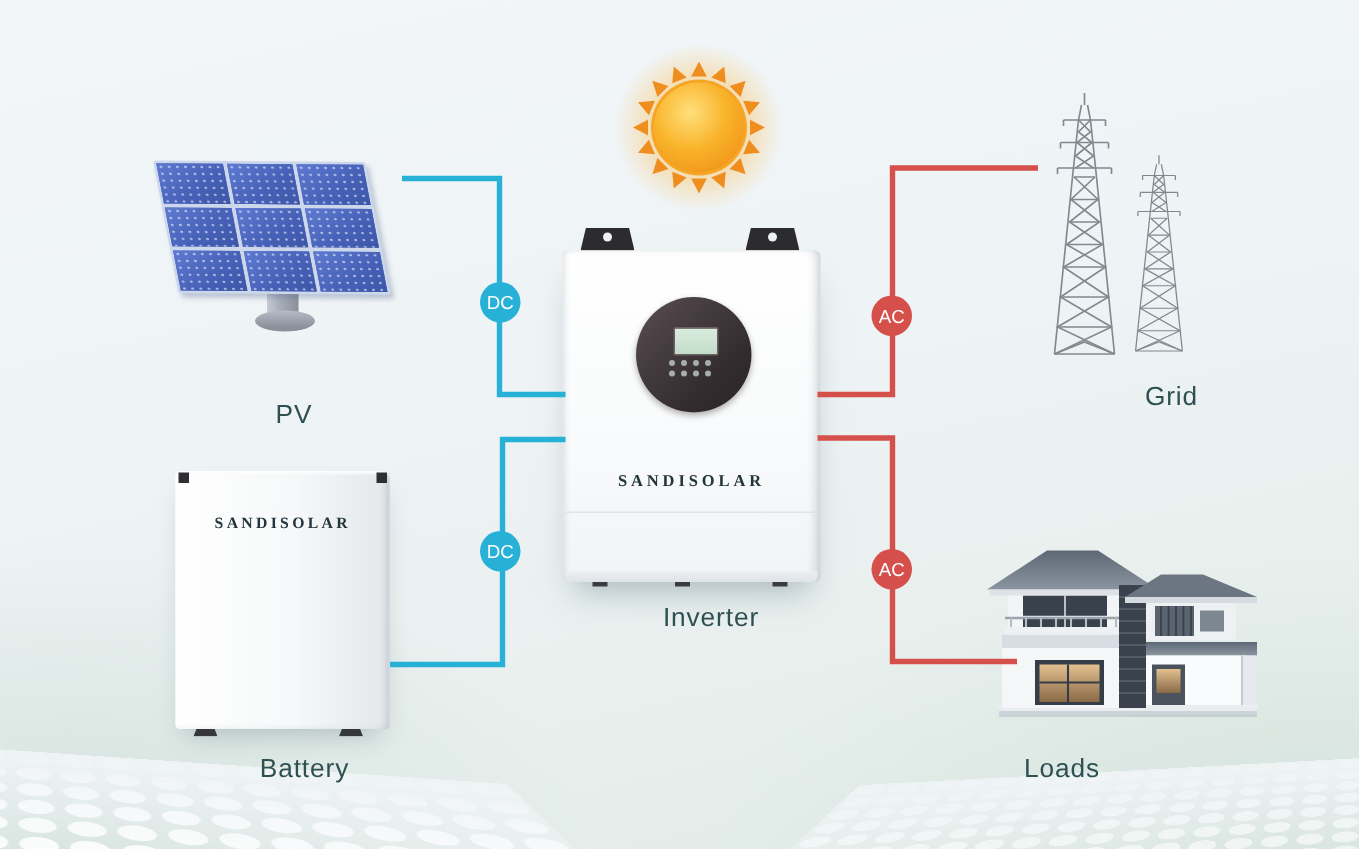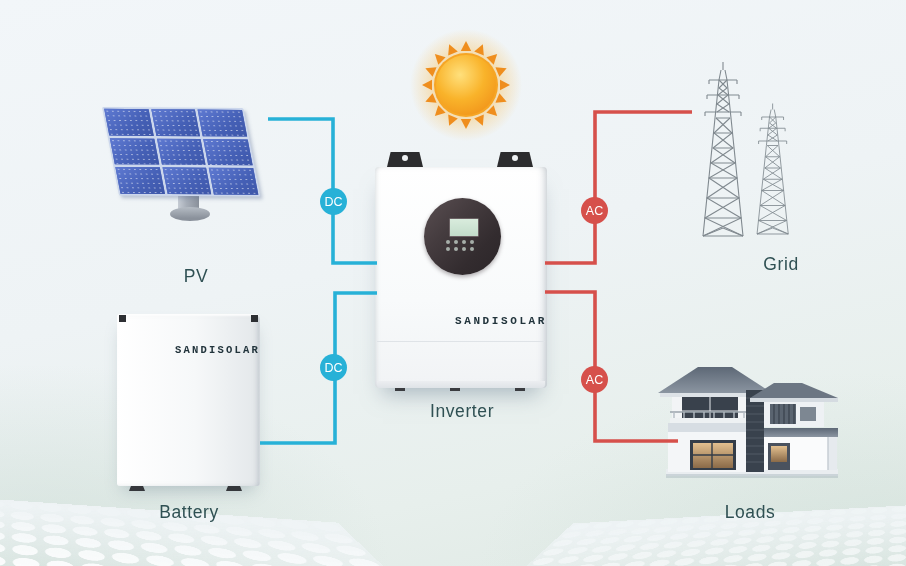--- a/index.html
+++ b/index.html
@@ -62,22 +62,22 @@
     box-shadow:inset 0 2px 2px rgba(255,255,255,0.9), inset -4px 0 6px -3px rgba(130,142,155,0.55),
                0 10px 16px -6px rgba(120,140,150,0.45);}
   .battery .tab{position:absolute;top:1px;width:7px;height:7px;background:#2d2f33;}
   .battery .tab-l{left:2px;}
   .battery .tab-r{right:2px;}
   .battery .foot{position:absolute;bottom:-5px;width:16px;height:5px;background:#35373b;
     clip-path:polygon(12% 0,88% 0,100% 100%,0 100%);}
   .battery .foot-l{left:12px;}
   .battery .foot-r{right:18px;}
   .brand{
-    color:#22343c;font-weight:700;letter-spacing:2.2px;text-align:right;
-    font-family:Liberation Mono, monospace;
+    color:#22343c;font-weight:700;letter-spacing:2.2px;text-align:center;
+    font-family:Liberation Serif, serif;
   }
   .battery .brand{position:absolute;left:0;right:0;top:30px;font-size:10.5px;}
 
   
   .inverter{position:absolute;left:375px;top:167px;width:172px;height:221px;border-radius:4px;
     background:linear-gradient(180deg,#ffffff 0%,#f8fafb 60%,#f1f3f5 100%);
     box-shadow:inset -6px 0 8px -5px rgba(125,138,150,0.55), inset 3px 0 4px -2px rgba(150,160,170,0.35),
                0 14px 20px -8px rgba(110,130,145,0.5);}
   .inv-bracket{position:absolute;top:-15px;width:36px;height:15px;background:#2c2c2e;
     clip-path:polygon(10% 0,90% 0,100% 100%,0 100%);}
@@ -183,21 +183,21 @@
   </div>
   <div class="node-label" style="left:196px;top:238px;margin-top:28px;">PV</div>
 
   <div class="battery">
     <div class="tab tab-l"></div>
     <div class="tab tab-r"></div>
     <div class="brand">SANDISOLAR</div>
     <div class="foot foot-l"></div>
     <div class="foot foot-r"></div>
   </div>
-  <div class="node-label" style="left:189px;top:502px;">Battery</div>
+  <div class="node-label" style="left:203px;top:502px;">Battery</div>
 
   <div class="inverter">
     <div class="inv-bracket inv-bracket-l">
       <div class="hole"></div>
     </div>
     <div class="inv-bracket inv-bracket-r">
       <div class="hole"></div>
     </div>
     <div class="inv-circle">
       <div class="inv-lcd"></div>
@@ -214,21 +214,21 @@
           <div class="inv-btn"></div>
       </div>
     </div>
     <div class="brand">SANDISOLAR</div>
     <div class="inv-seam"></div>
     <div class="inv-bottom"></div>
     <div class="inv-tick" style="left:20px;"></div>
     <div class="inv-tick" style="left:75px;"></div>
     <div class="inv-tick" style="right:22px;"></div>
   </div>
-  <div class="node-label" style="left:462px;top:401px;">Inverter</div>
+  <div class="node-label" style="left:474px;top:401px;">Inverter</div>
 
   <svg class="icon-abs" style="left:685px;top:58px;" width="125" height="192" viewBox="0 0 125 192">
     <defs>
       <g id="pylon" stroke="#80898f" stroke-width="1.1" fill="none">
         <path d="M38,4 L38,12"></path>
         <path d="M36,12 L34,22 L30,60 L18,178"></path>
         <path d="M40,12 L42,22 L46,60 L58,178"></path>
         <path d="M24,22 L52,22 M22,37 L54,37 M20,54 L56,54"></path>
         <path d="M24,22 L24,26 M52,22 L52,26 M22,37 L22,41 M54,37 L54,41 M20,54 L20,58 M56,54 L56,58"></path>
         <path d="M34,22 L42,30 L33,37 L44,46 L32,54"></path>
@@ -287,20 +287,20 @@
     <polygon points="100,43 124,28 152,28 188,43" fill="#6c7683"></polygon>
     <rect x="100" y="43" width="88" height="4" fill="#d5dbe1"></rect>
 
     <rect x="114" y="73" width="74" height="9" fill="url(#roofG)"></rect>
     <rect x="114" y="82" width="66" height="33" fill="#fafbfc"></rect>
     <rect x="118" y="88" width="22" height="27" fill="#4a525e"></rect>
     <rect x="121" y="91" width="16" height="16" fill="url(#warmG)"></rect>
     <rect x="178" y="82" width="9" height="33" fill="#e6eaee"></rect>
     <path d="M178,82 L178,115" stroke="#c3cad2" stroke-width="1.4"></path>
   </svg>
-  <div class="node-label" style="left:750px;top:502px;">Loads</div>
+  <div class="node-label" style="left:708px;top:502px;">Loads</div>
 
   <div class="badge badge-dc" style="left:320px;top:188px;">DC</div>
   <div class="badge badge-dc" style="left:320px;top:354px;">DC</div>
   <div class="badge badge-ac" style="left:581px;top:181px;">AC</div>
   <div class="badge badge-ac" style="left:581px;top:350px;">AC</div>
 
 </div>
 
 </body></html>

